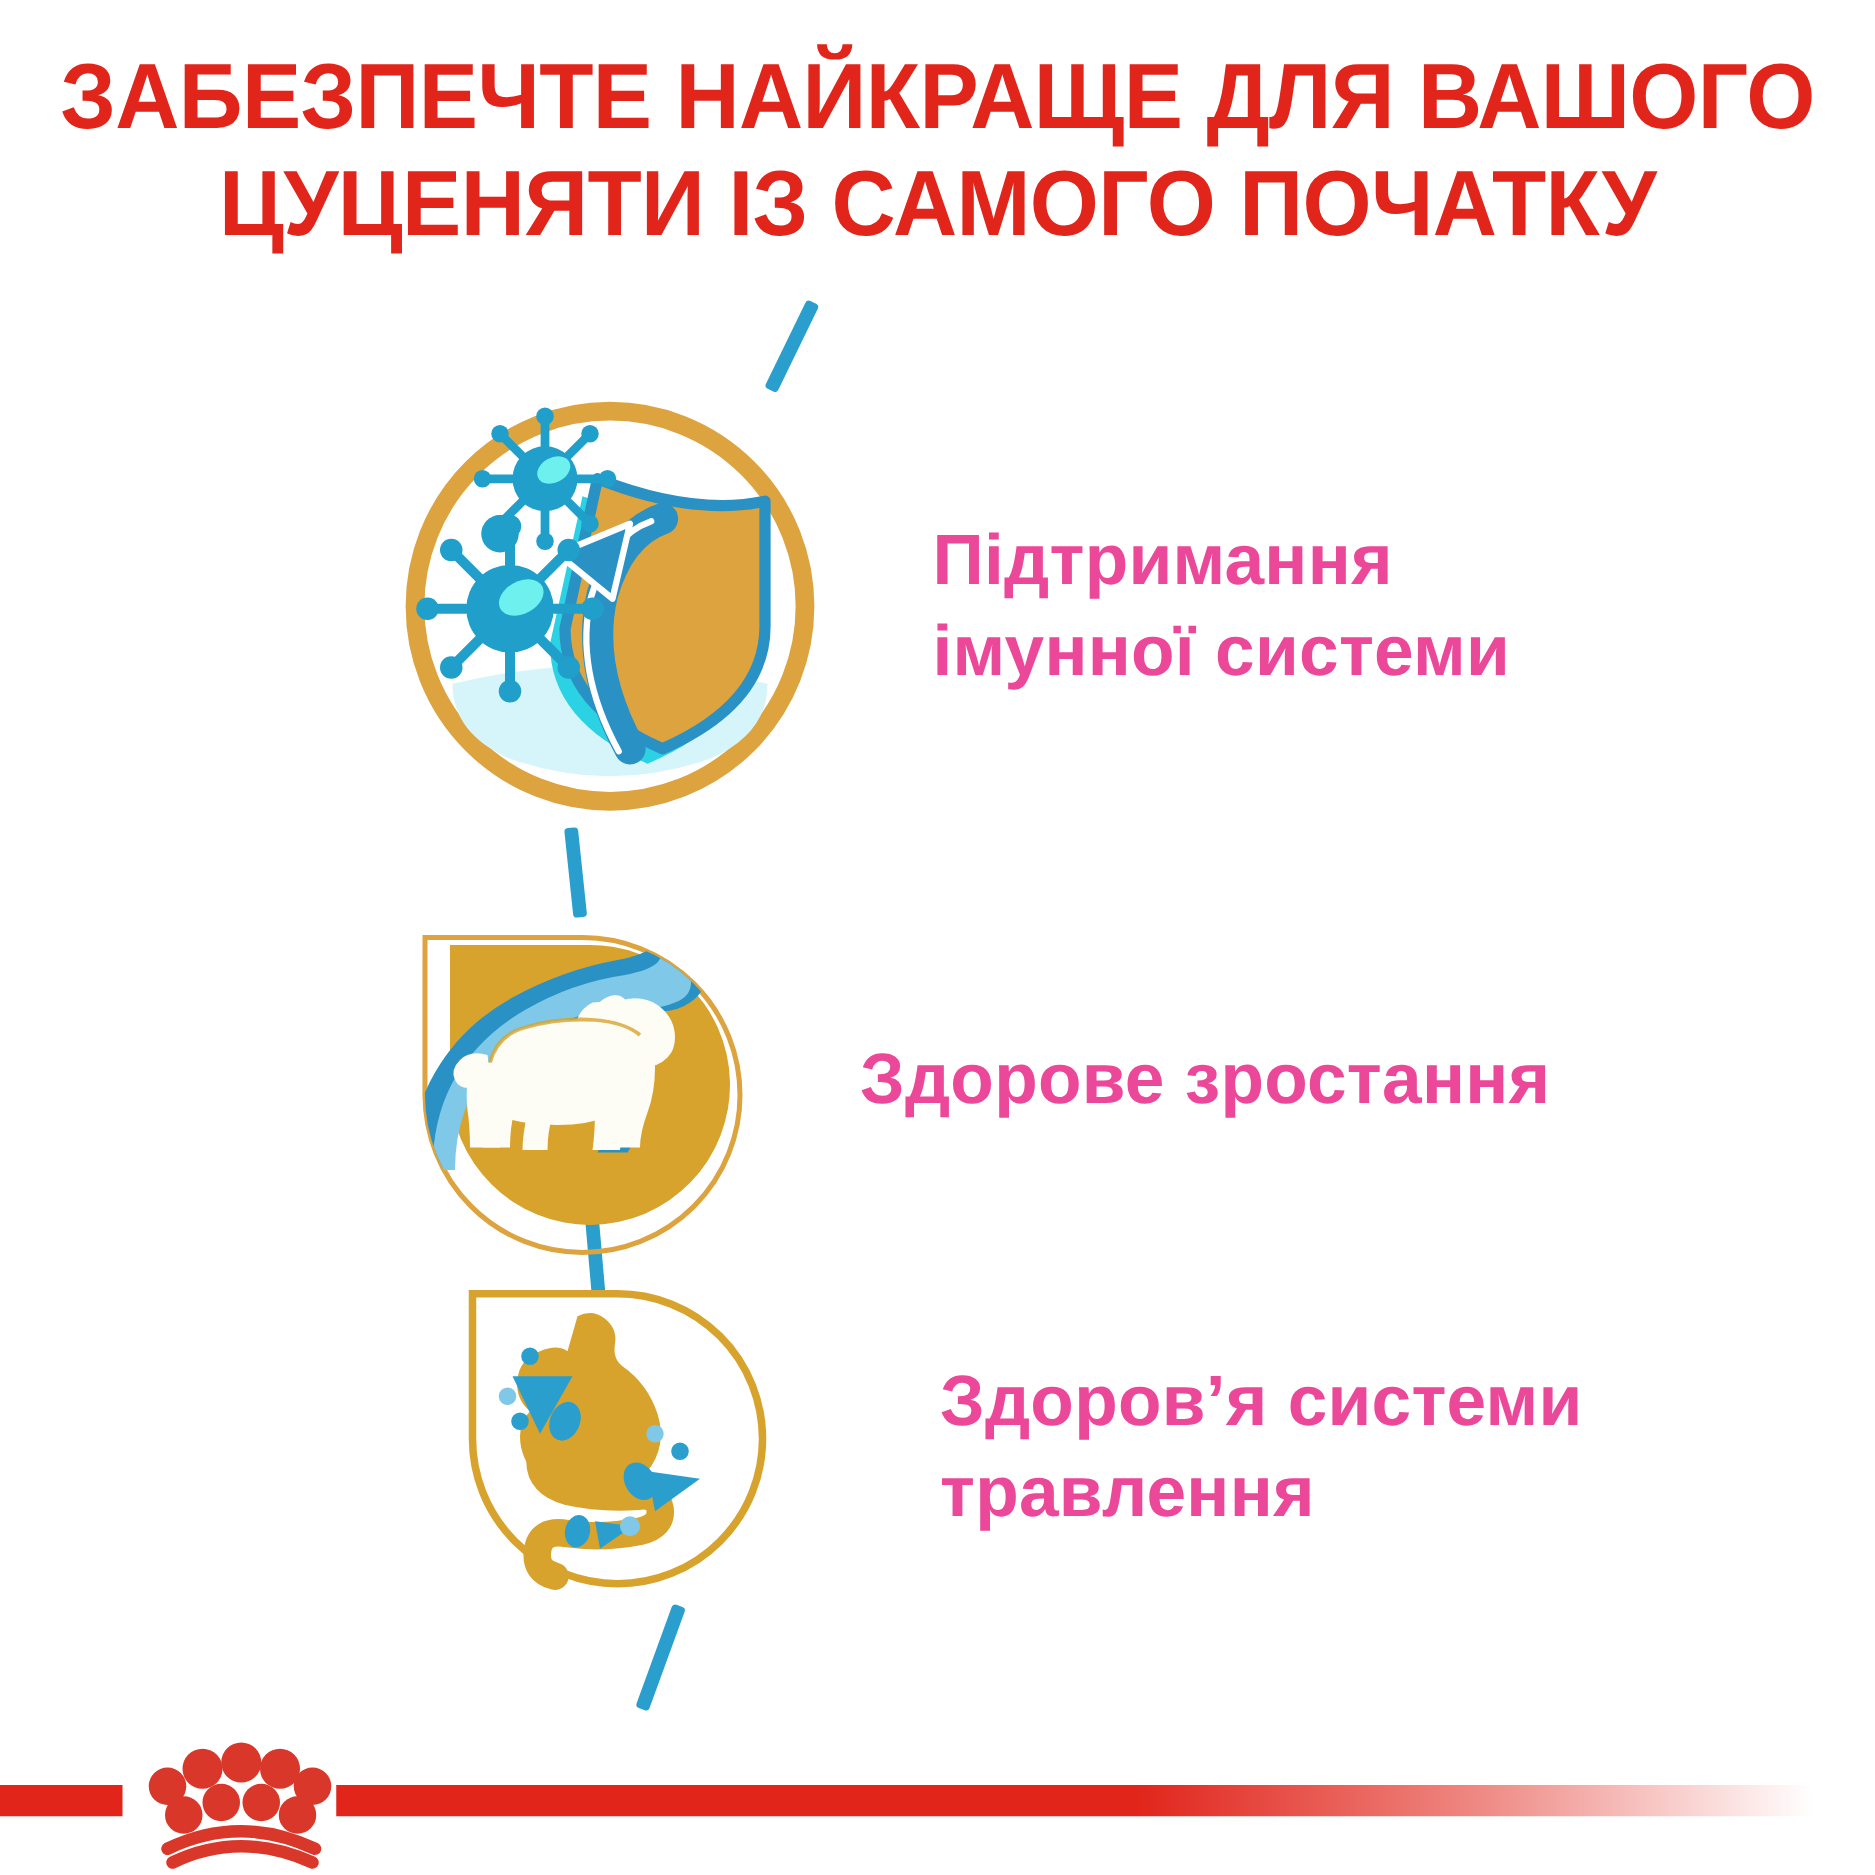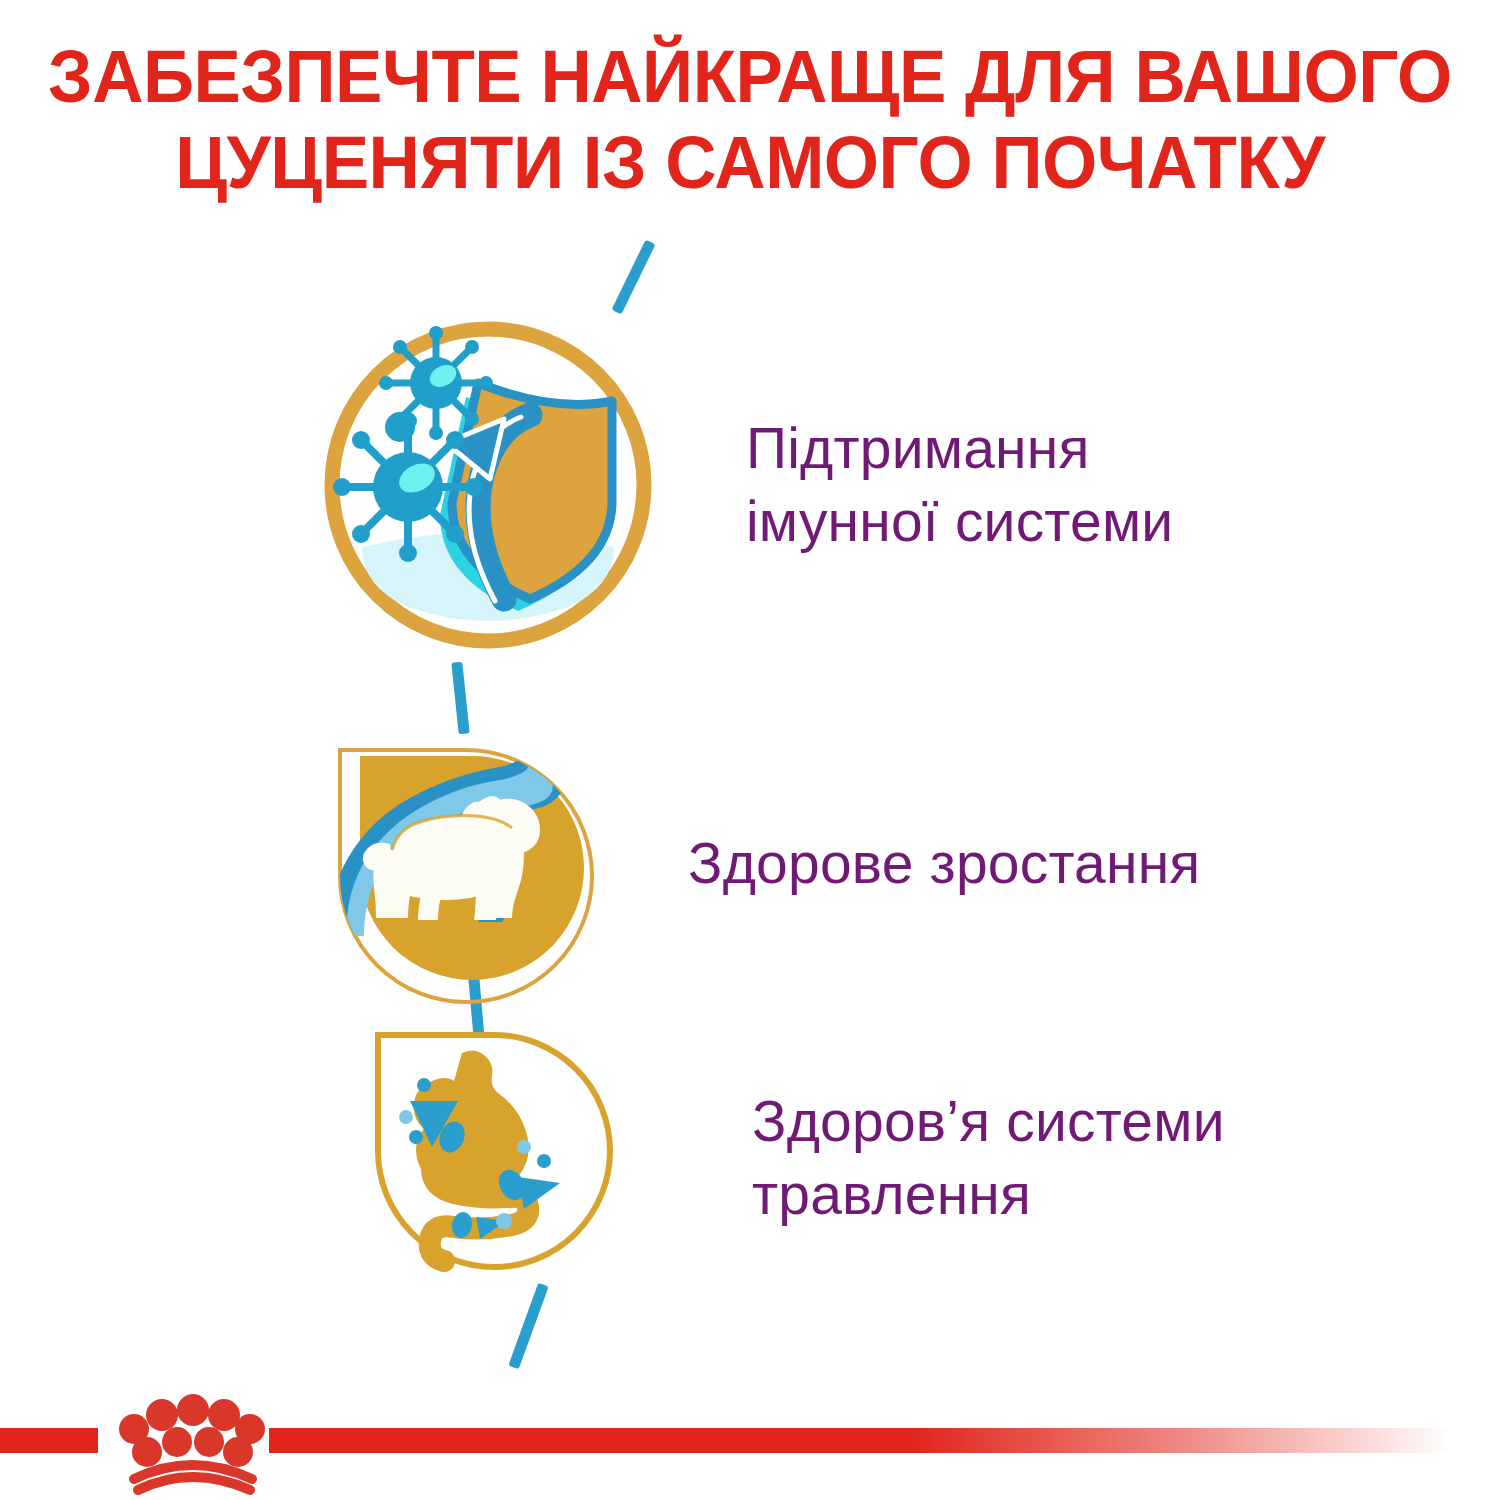--- a/index.html
+++ b/index.html
@@ -60,23 +60,23 @@
 
   .icon-slot {
     position: relative;
     flex: 0 0 auto;
   }
   .icon-slot.slot1 { width: 340px; height: 340px; }
   .icon-slot.slot2 { width: 340px; height: 250px; margin-left: 8px; }
   .icon-slot.slot3 { width: 340px; height: 265px; margin-left: 48px; }
 
   .label {
-    color: #701a75;
+    color: #ec4899;
     font-family: "Liberation Sans", sans-serif;
-    font-weight: 400;
+    font-weight: 700;
     font-size: 57px;
     line-height: 1.28;
     white-space: pre-line;
     letter-spacing: 0.2px;
   }
   .label-1 { margin-left: 88px; }
   .label-2 { margin-left: 22px; }
   .label-3 { margin-left: 46px; }
 
   

